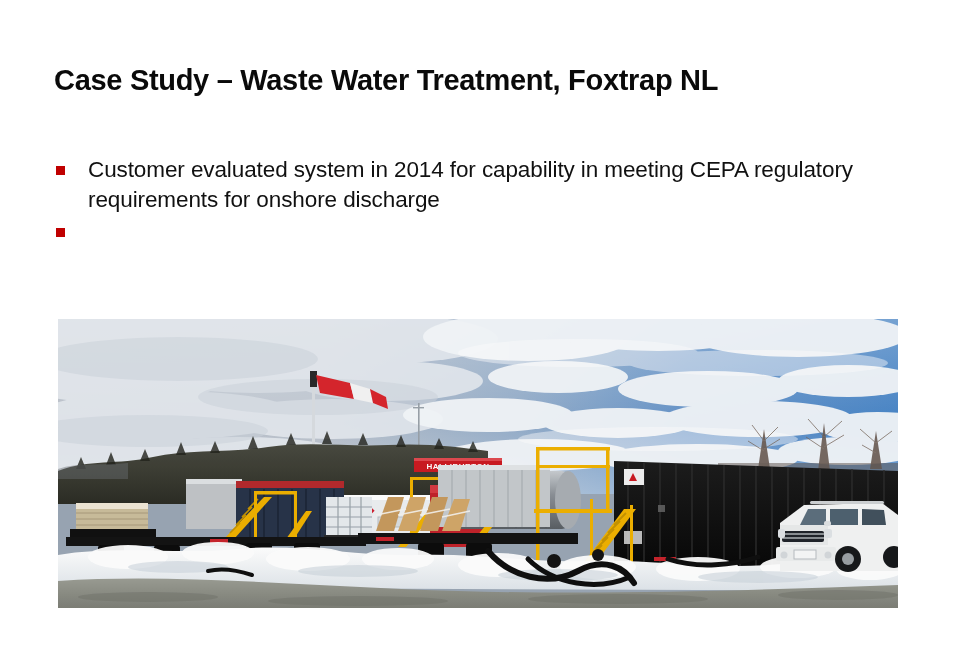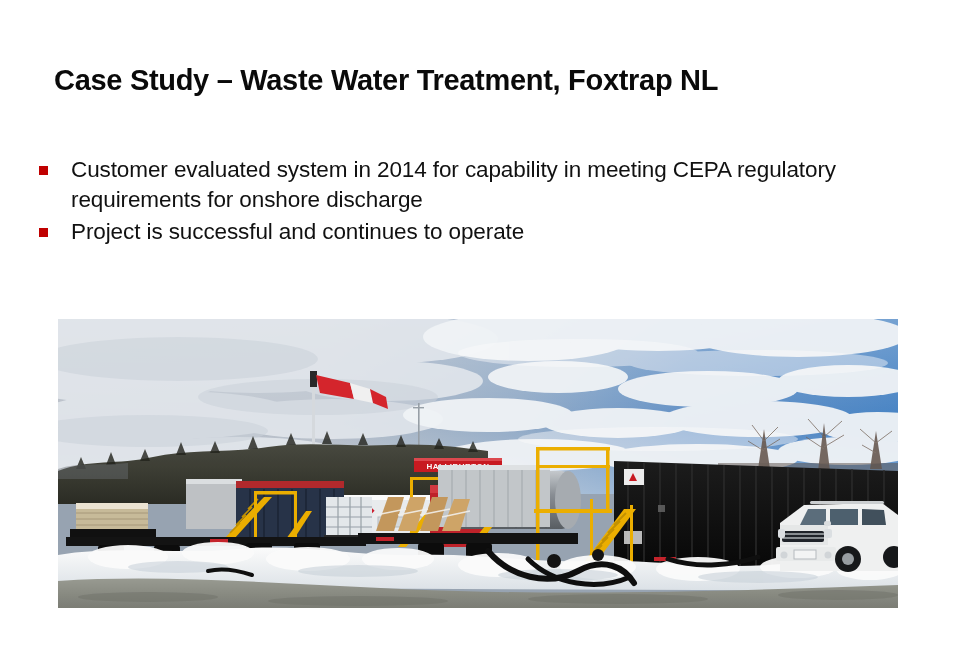--- a/index.html
+++ b/index.html
@@ -34,21 +34,21 @@
     font-weight: bold;
     letter-spacing: -0.3px;
     color: #0a0a0a;
     line-height: 1.15;
     white-space: nowrap;
   }
 
   
   .bullets {
     position: absolute;
-    left: 39px;
+    left: 56px;
     top: 139px;
     width: 860px;
   }
   .bullet-row {
     display: flex;
     align-items: flex-start;
     margin-bottom: 3px;
   }
   .bullet-marker {
     width: 9px;
@@ -87,21 +87,20 @@
 
   <div class="bullets">
 
     <div class="bullet-row">
       <span class="bullet-marker"></span>
       <span class="bullet-text">Customer evaluated system in 2014 for capability in meeting CEPA regulatory requirements for onshore discharge</span>
     </div>
 
     <div class="bullet-row">
       <span class="bullet-marker"></span>
-      <span class="bullet-text">Project is successful and continues to operate</span>
     </div>
 
   </div>
 
   <div class="photo">
     <svg viewBox="0 0 840 289" preserveAspectRatio="none">
       <defs>
         <linearGradient id="skyGrad" x1="0" y1="0" x2="1" y2="0">
           <stop offset="0" stop-color="#b9c0ca"></stop>
           <stop offset="0.32" stop-color="#b3bcc8"></stop>

